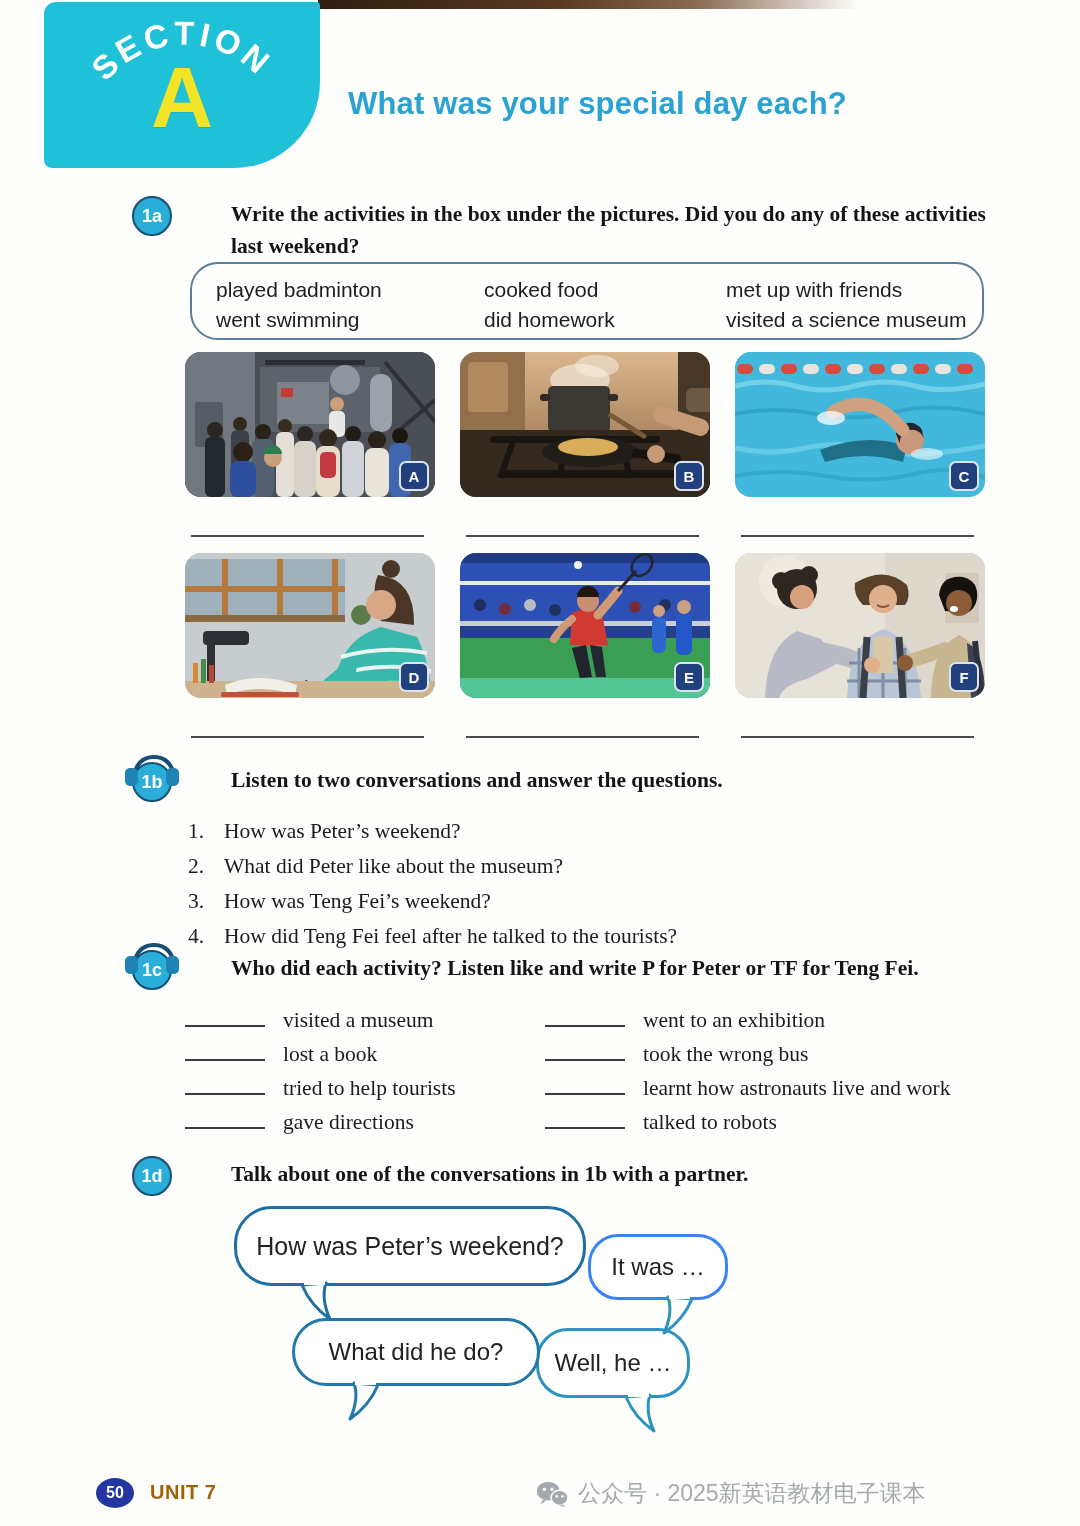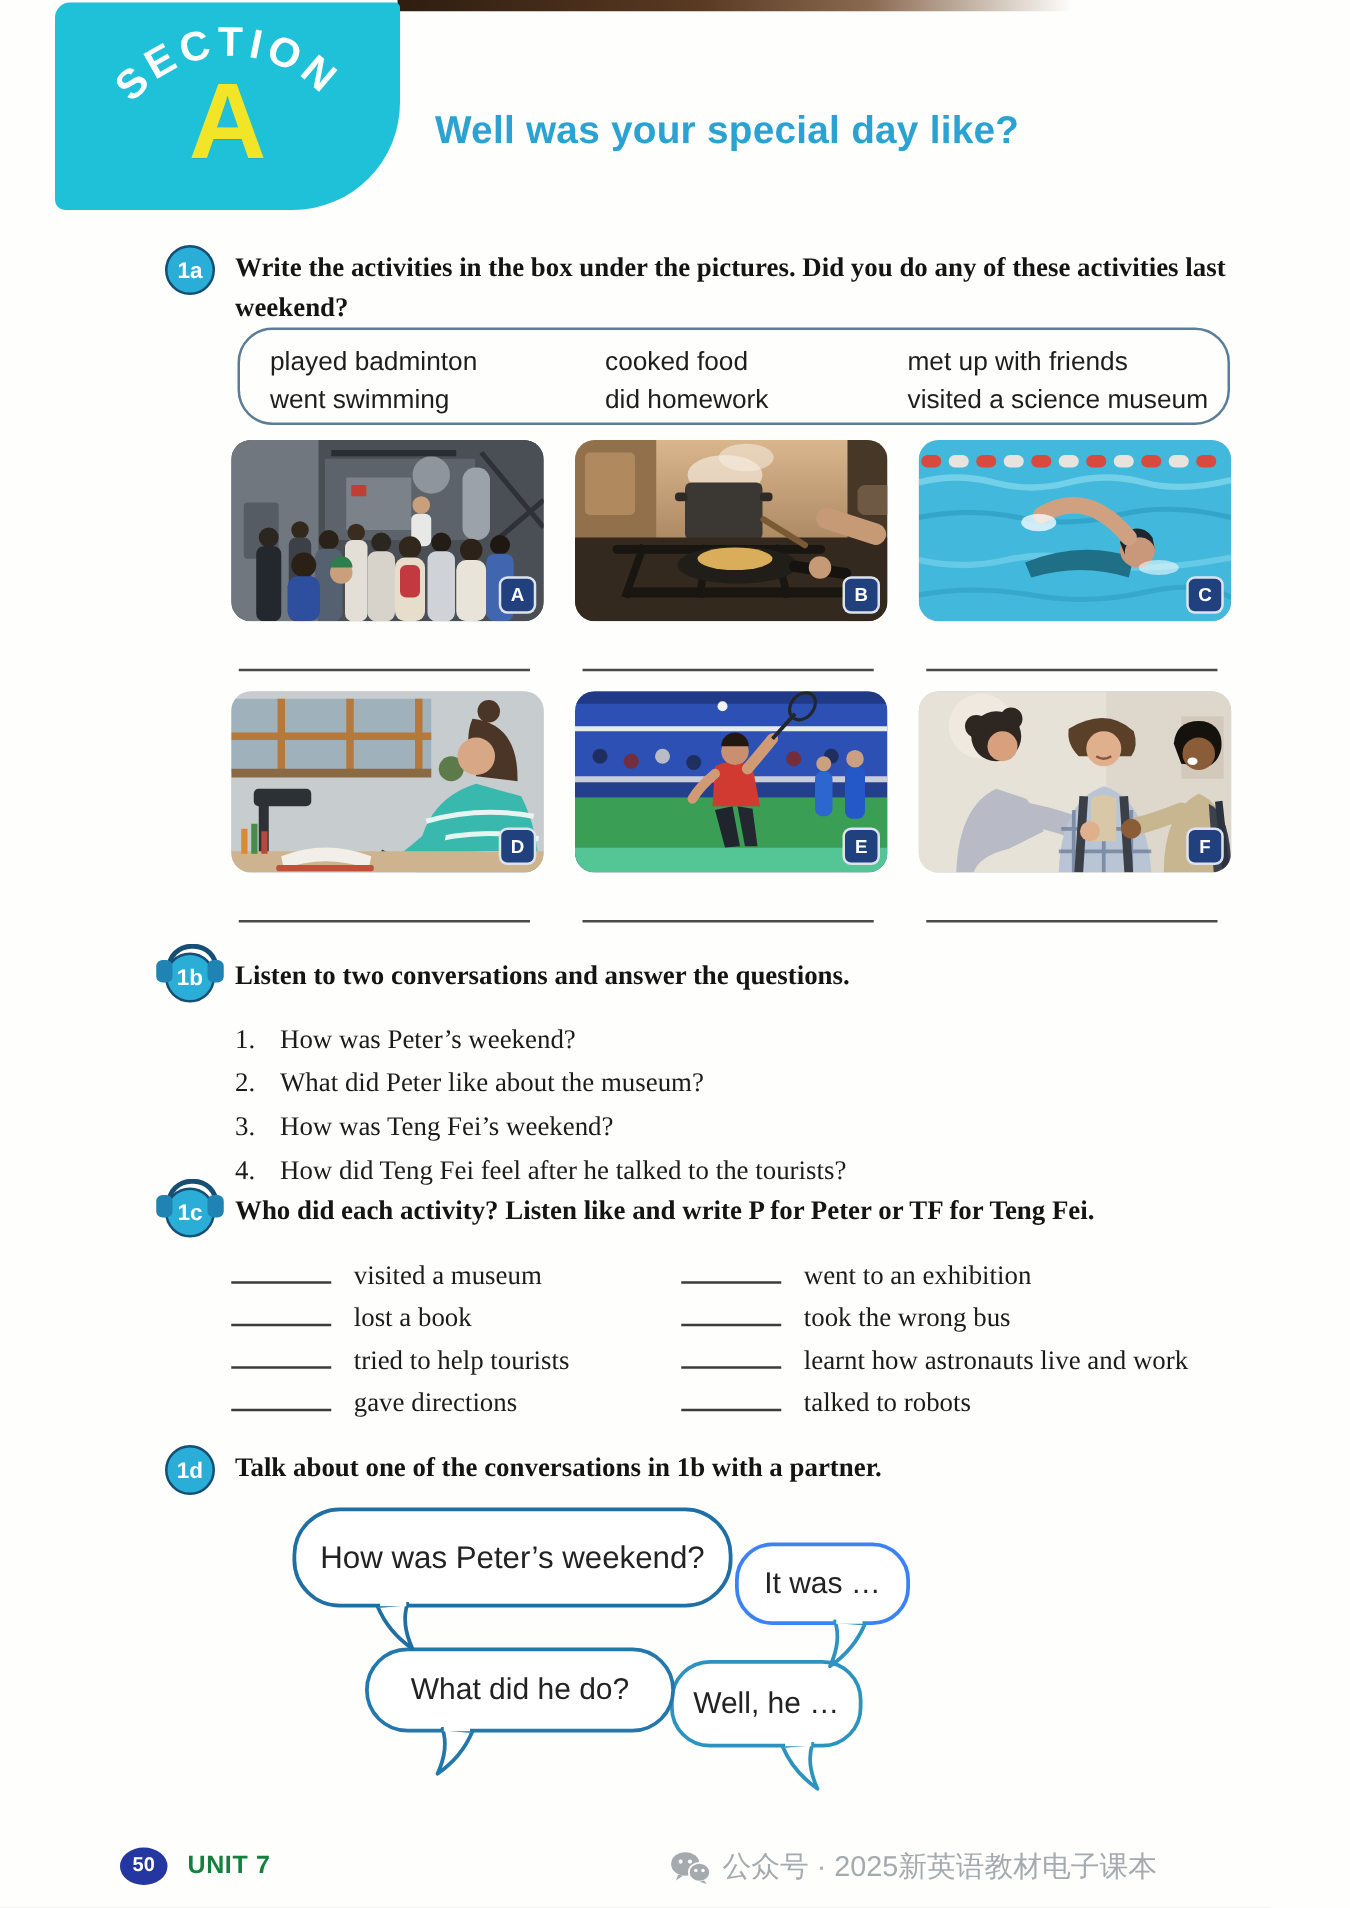--- a/index.html
+++ b/index.html
@@ -16,21 +16,21 @@
   #section-badge svg{position:absolute;left:0;top:0;}
   #section-letter{position:absolute;left:0;top:52px;width:100%;text-align:center;
     font-family:"Liberation Sans",sans-serif;font-weight:bold;font-size:86px;line-height:1;
     color:#f2e426;text-shadow:0 1px 0 rgba(0,0,0,.08);}
 
   #page-title{position:absolute;left:348px;top:86px;font-family:"Liberation Sans",sans-serif;
     font-weight:bold;font-size:31px;color:#2aa3d2;letter-spacing:.2px;}
 
   
   .act{position:absolute;}
-  .act-head{display:flex;align-items:flex-start;}
+  .act-head{display:flex;align-items:flex-start;gap:43px;}
   .badge-wrap{position:relative;width:46px;height:42px;flex:0 0 46px;}
   .badge-circle{position:absolute;left:2px;top:2px;width:36px;height:36px;border-radius:50%;
     background:#2aaed8;border:2px solid #174e74;color:#fff;display:flex;align-items:center;justify-content:center;
     font-family:"Liberation Sans",sans-serif;font-weight:bold;font-size:18px;z-index:2;}
   .hp-band{position:absolute;left:3px;top:-5px;width:34px;height:20px;border:4px solid #174e74;
     border-bottom:none;border-radius:20px 20px 0 0;z-index:1;}
   .hp-muff{position:absolute;top:8px;width:13px;height:18px;background:#1f84b4;border-radius:5px;z-index:3;}
   .hp-muff.left{left:-5px;} .hp-muff.right{left:36px;}
   .instr{font-weight:bold;font-size:21.5px;line-height:1.5;margin-left:12px;padding-top:4px;color:#141414;}
 
@@ -71,21 +71,21 @@
   #b4{left:306px;top:130px;width:154px;height:70px;border:3px solid #2c93c0;border-radius:32px;z-index:1;}
   .tail{position:absolute;z-index:3;}
   .tail.flip svg{transform:scaleX(-1);}
 
   
   #footer{position:absolute;left:0;top:1474px;width:984px;height:44px;
     font-family:"Liberation Sans",sans-serif;}
   #page-num{position:absolute;left:96px;top:4px;width:38px;height:30px;border-radius:50%;
     background:#2436a0;color:#fff;display:flex;align-items:center;justify-content:center;
     font-weight:bold;font-size:16px;}
-  #unit-label{position:absolute;left:150px;top:7px;font-weight:bold;font-size:20px;color:#15803d;letter-spacing:.5px;}
+  #unit-label{position:absolute;left:150px;top:7px;font-weight:bold;font-size:20px;color:#a16207;letter-spacing:.5px;}
   #watermark{position:absolute;left:535px;top:4px;display:flex;align-items:center;gap:9px;
     color:#a5aaaf;font-size:23px;}
 </style>
 </head>
 <body>
 
 <div id="page">
 
   <div id="top-strip"></div>
 
@@ -94,21 +94,21 @@
       <defs>
           <path id="arcpath" d="M 42 126 A 100 100 0 0 1 238 120"></path>
         </defs>
       <text font-family="Liberation Sans, sans-serif" font-weight="bold" font-size="33" fill="#ffffff" letter-spacing="4">
         <textPath href="#arcpath" startOffset="50%" text-anchor="middle">SECTION</textPath>
       </text>
     </svg>
     <div id="section-letter">A</div>
   </div>
 
-  <div id="page-title">Well was your special day like?</div>
+  <div id="page-title">What was your special day each?</div>
 
   <div class="act" style="left:130px;top:194px;width:880px;">
     <div class="act-head">
       <div class="badge-wrap">
         <span class="badge-circle">1a</span>
       </div>
       <div class="instr" style="width:800px;">Write the activities in the box under the pictures. Did you do any of these activities last weekend?</div>
     </div>
   </div>
 

